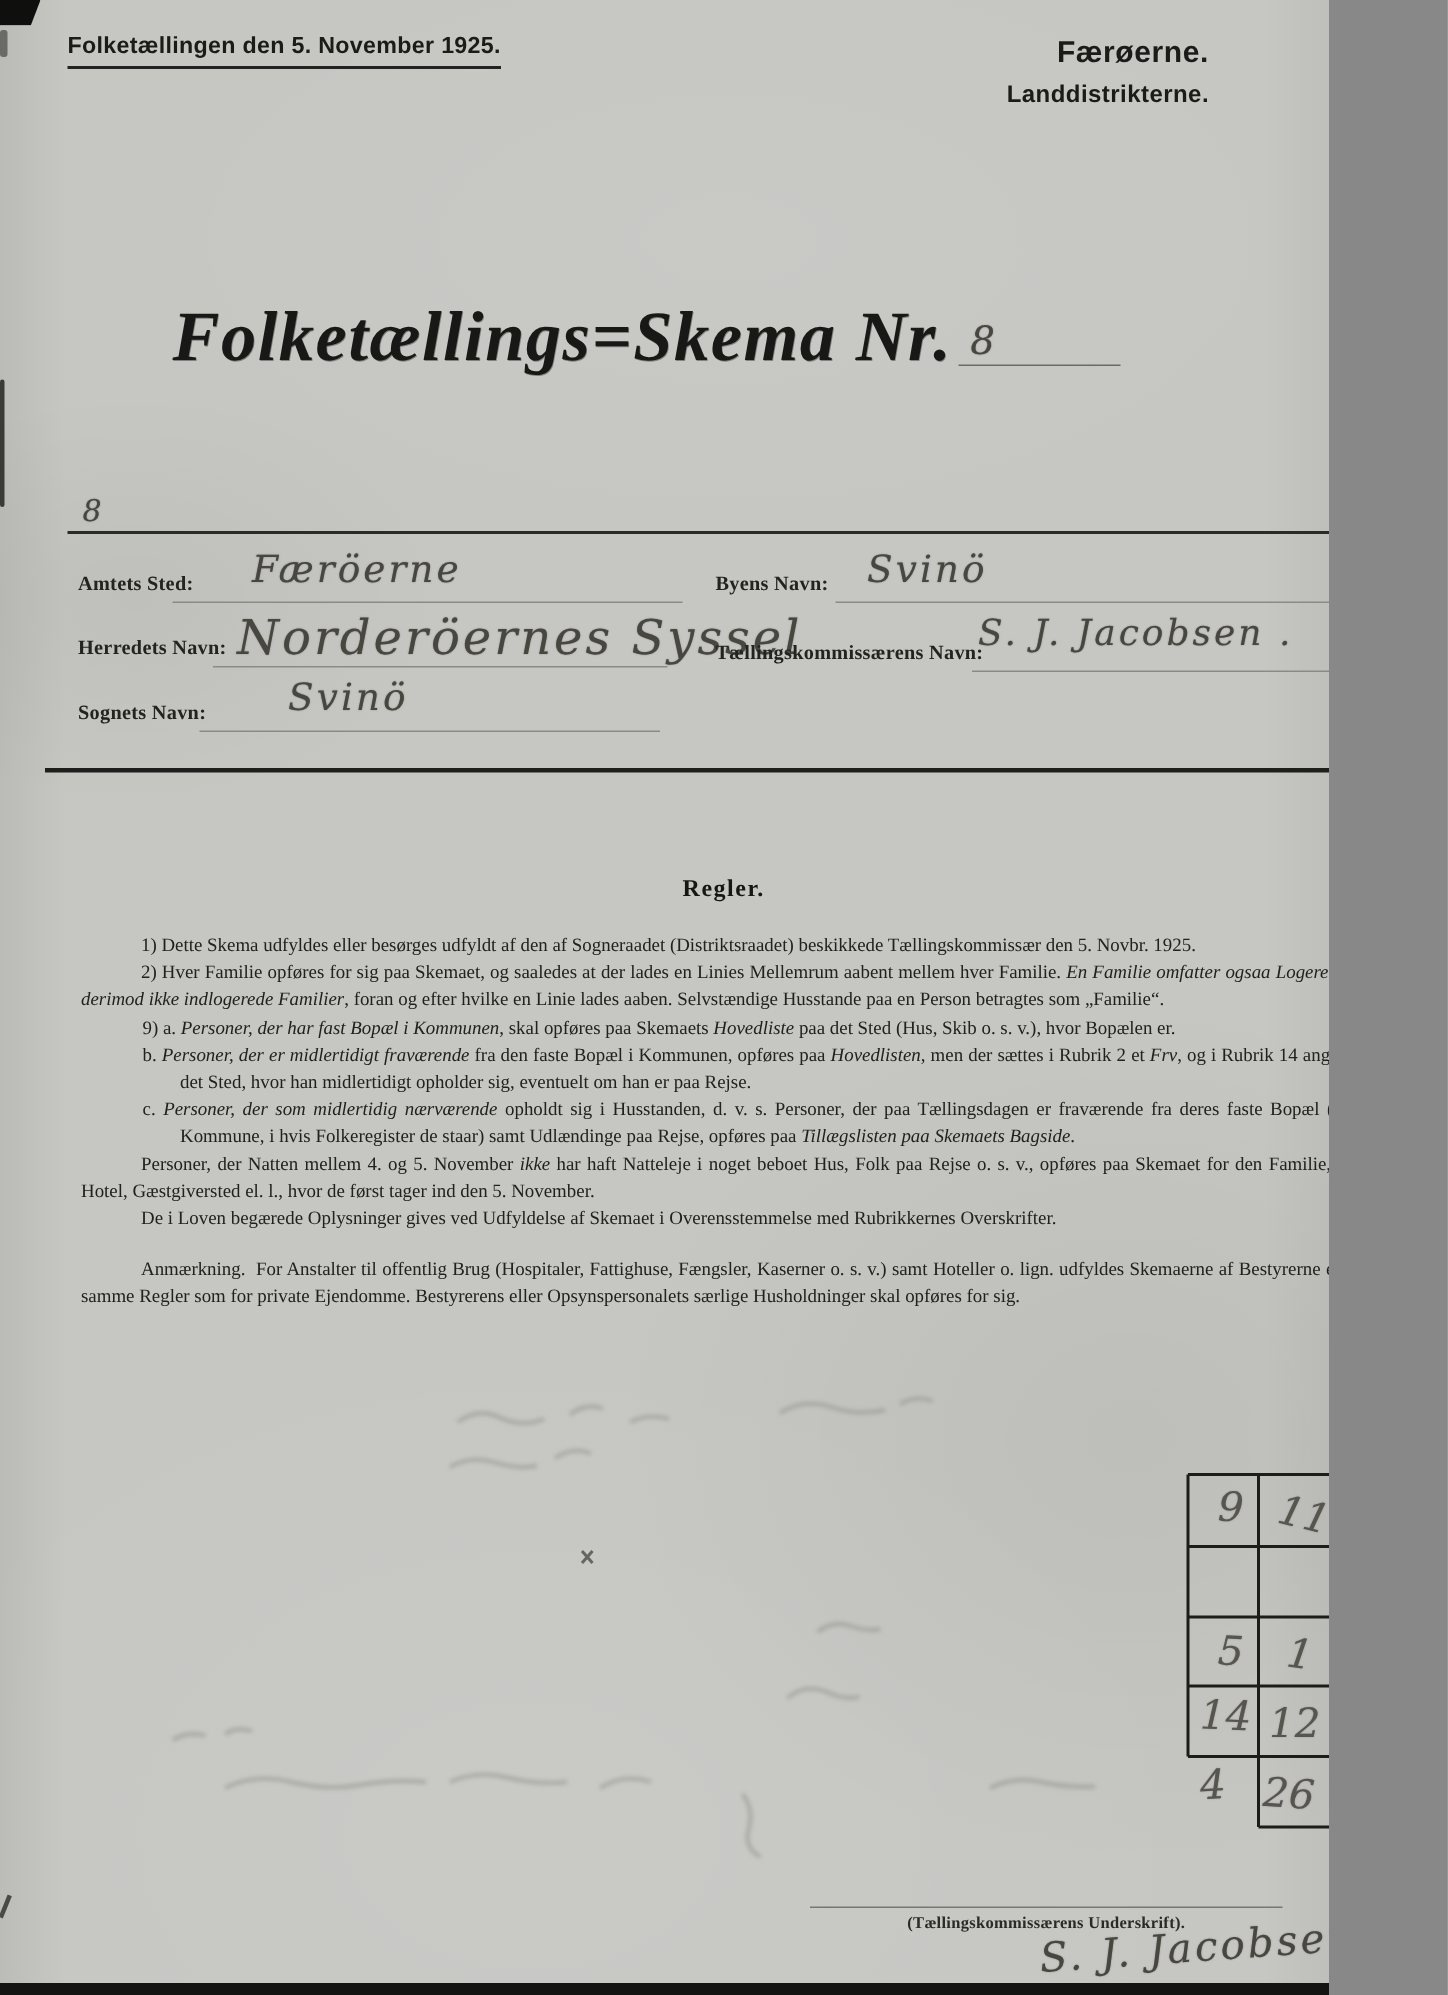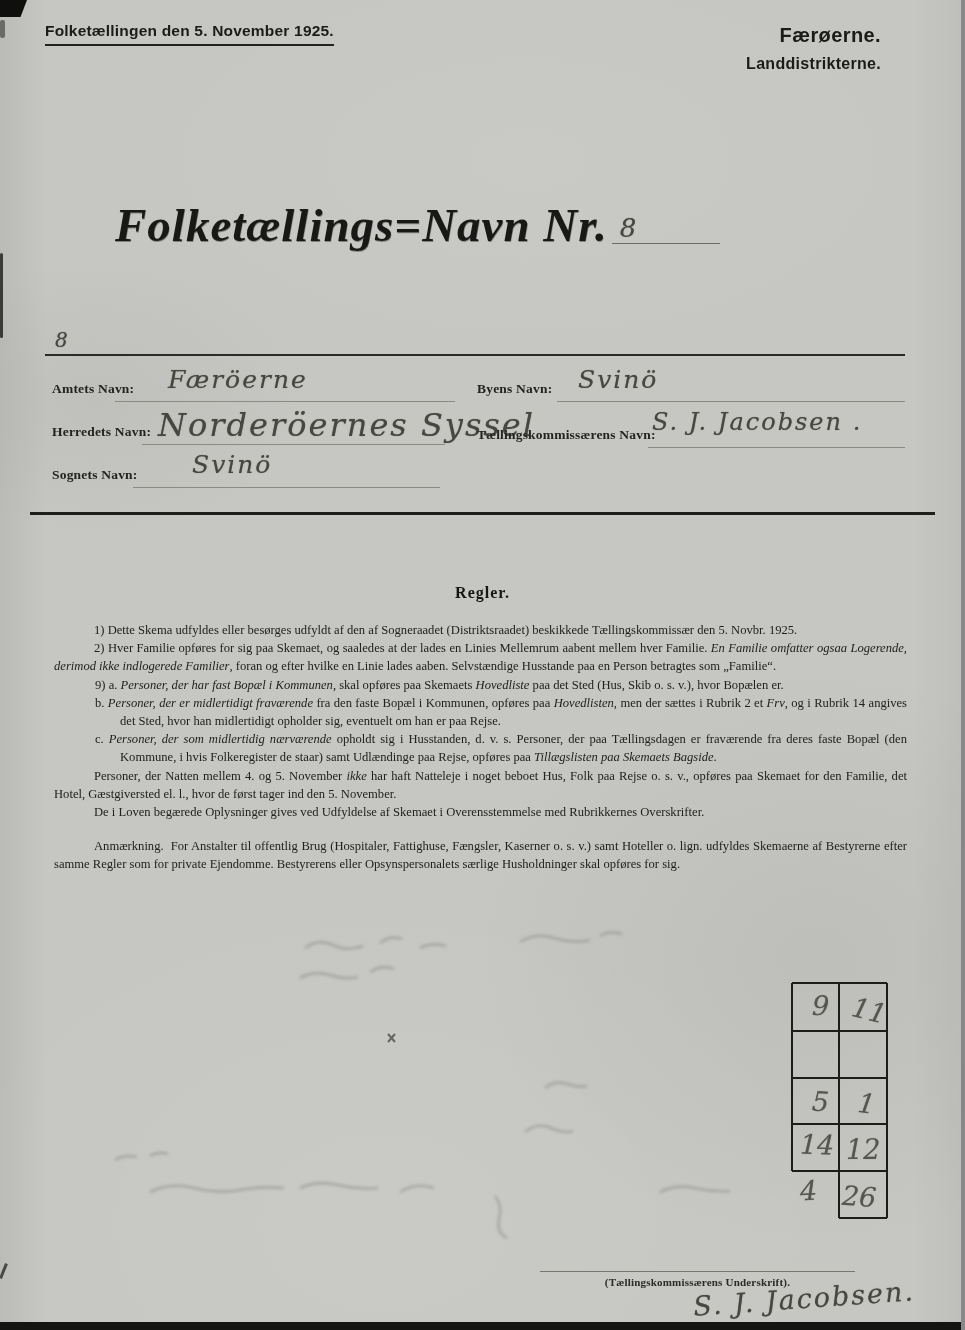--- a/index.html
+++ b/index.html
@@ -1,17 +1,17 @@
 <!DOCTYPE html>
 <html><head>
 <meta charset="utf-8">
 <style>
   html,body{margin:0;padding:0;background:#888;}
   .page{
-    position:relative;width:961px;height:1330px;overflow:hidden;
+    position:relative;width:886px;height:1330px;overflow:hidden;
     font-family:"Liberation Serif",serif;color:#1f1f1d;
     background:
       radial-gradient(ellipse 600px 300px at 55% 12%, rgba(255,255,255,0.05), transparent 70%),
       radial-gradient(ellipse 500px 420px at 85% 72%, rgba(0,0,0,0.045), transparent 70%),
       radial-gradient(ellipse 700px 500px at 40% 92%, rgba(255,255,255,0.06), transparent 70%),
       radial-gradient(ellipse 300px 200px at 10% 30%, rgba(0,0,0,0.035), transparent 70%),
       linear-gradient(90deg, rgba(0,0,0,0.06), transparent 5%, transparent 95%, rgba(0,0,0,0.04)),
       #c6c6c3;
   }
   .abs{position:absolute;}
@@ -78,30 +78,30 @@
   <div class="abs bl-mark"></div>
   <div class="abs bottom-band"></div>
 
   <div class="abs h-left">Folketællingen den 5. November 1925.</div>
   <div class="abs h-right">
     <div class="l1">Færøerne.</div>
     <div class="l2">Landdistrikterne.</div>
   </div>
 
   <div class="abs title-row">
-    <span class="title-main">Folketællings=Navn Nr.</span>
+    <span class="title-main">Folketællings=Skema Nr.</span>
     <span class="title-num-wrap">
       <span class="hw" style="font-size:26px;">8</span>
     </span>
   </div>
 
   <div class="abs hw" style="left:55px;top:328px;font-size:20px;">8</div>
   <div class="abs rule-top"></div>
 
-  <div class="abs flabel" style="left:52px;top:381px;">Amtets Navn:</div>
+  <div class="abs flabel" style="left:52px;top:381px;">Amtets Sted:</div>
   <div class="abs hw" style="left:168px;top:365px;font-size:25px;">Færöerne</div>
   <div class="abs fline" style="left:115px;top:401px;width:340px;"></div>
 
   <div class="abs flabel" style="left:477px;top:381px;">Byens Navn:</div>
   <div class="abs hw" style="left:578px;top:365px;font-size:25px;">Svinö</div>
   <div class="abs fline" style="left:557px;top:401px;width:348px;"></div>
 
   <div class="abs flabel" style="left:52px;top:424px;">Herredets Navn:</div>
   <div class="abs hw" style="left:158px;top:406px;font-size:32px;">Norderöernes Syssel</div>
   <div class="abs fline" style="left:142px;top:444px;width:303px;"></div>

